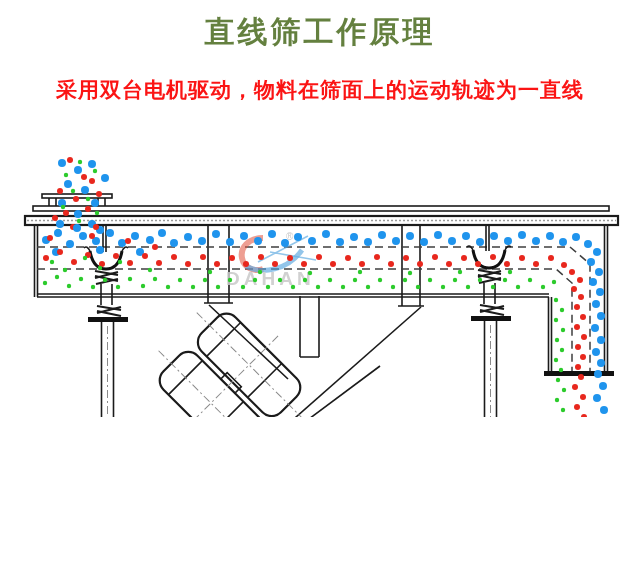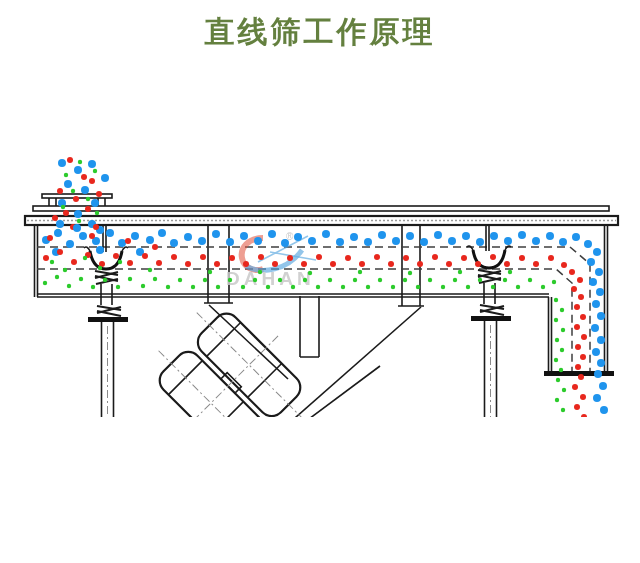--- a/index.html
+++ b/index.html
@@ -17,20 +17,21 @@
   .cl{stroke:#8a8a8a;stroke-width:1;fill:none;stroke-dasharray:8,3,2,3;}
   .wm-text{font-family:"Liberation Sans",sans-serif;font-weight:bold;
            letter-spacing:4px;font-size:19px;}
 </style>
 </head>
 <body>
 
 <div class="stage">
 
   <div class="title" style="color: rgb(100, 128, 63);">直线筛工作原理</div>
+  <div class="subtitle" style="color: rgb(251, 20, 20);">采用双台电机驱动，物料在筛面上的运动轨迹为一直线</div>
 
   <svg width="640" height="563" viewBox="0 0 640 563">
 
     <g>
       <path class="ln" d="M209,305 L288,379"></path>
       <path class="ln" d="M421,307 L262,447"></path>
       <path class="ln" d="M380,366 L266,451"></path>
       <path class="ln" d="M300,296 V357 M319,296 V357 M300,357 H319"></path>
     </g>
 

